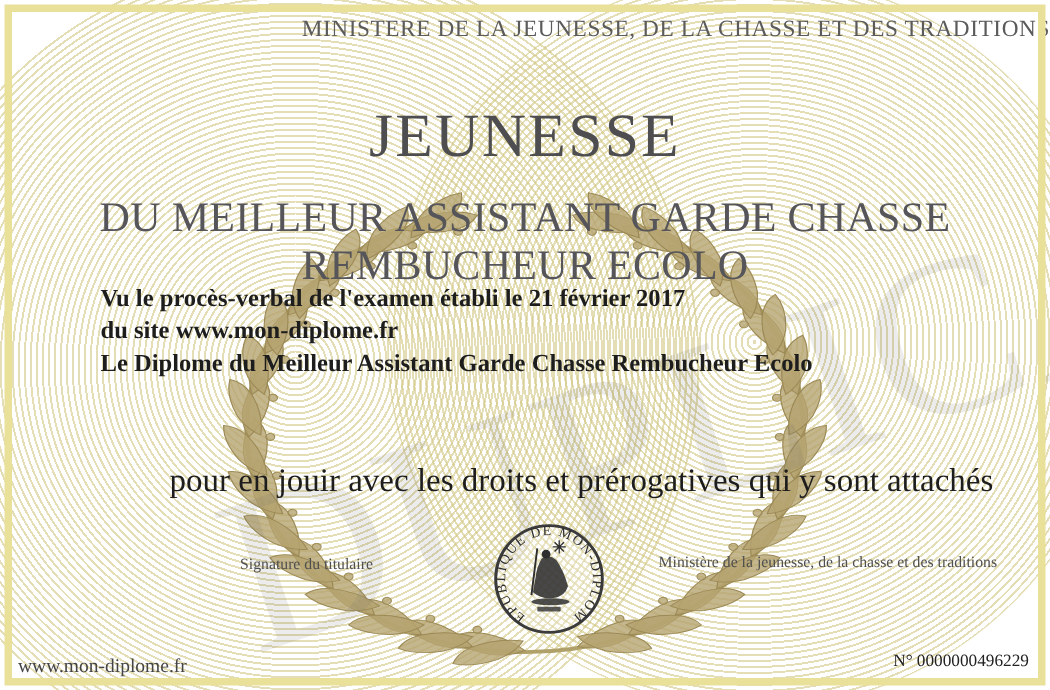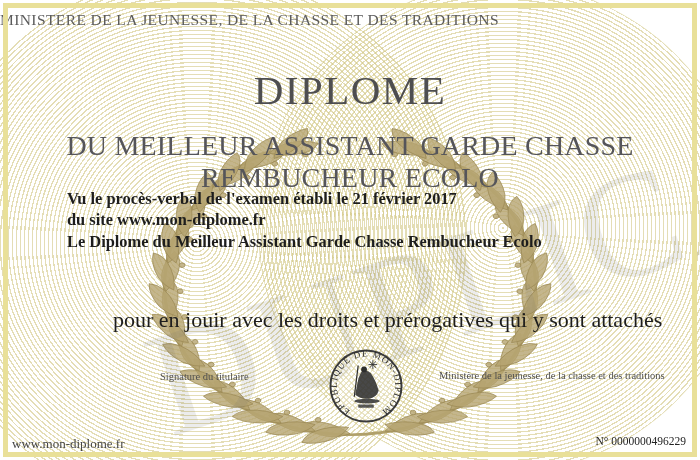--- a/index.html
+++ b/index.html
@@ -20,21 +20,21 @@
   }
   .rosette.left {left:-73px; top:-27px; width:540px; height:540px;}
   .rosette.right{left:258px; top:-17px; width:490px; height:490px;}
   .wreath{left:138px; top:116px; z-index:1;}
   .watermark{
     left:130px; top:318px; z-index:2; font-size:150px; line-height:1;
     color:rgba(110,110,110,0.13); letter-spacing:2px; white-space:nowrap;
     transform:rotate(-19deg); transform-origin:0 0; font-family:"Liberation Serif",serif;
   }
   .txt{z-index:3; color:#1f1f1f;}
-  .ministry-header{left:0; top:11px; width:100%; text-align:left;
+  .ministry-header{left:0; top:11px; width:100%; text-align:right;
     font-size:15.5px; letter-spacing:0.4px; color:#5b5b5b;}
   .title{left:0; top:66px; width:100%; text-align:center;
     font-size:41px; letter-spacing:1.5px; color:#4e4e50;}
   .subtitle{left:0; top:130px; width:100%; text-align:center;
     font-size:28px; letter-spacing:0.2px; color:#55555a;}
   .body-block{left:67px; top:188px; font-size:16.4px; line-height:21.4px; color:#1d1d1d;font-weight:bold;}
   .rights{left:113px; top:307px; font-size:22px; color:#1d1d1d;}
   .small-label{font-size:10.5px; color:#4f4f4f;}
   .sig-label{left:160px; top:371px;}
   .ministry-label{left:407px; top:370px;margin-left:32px;}
@@ -96,21 +96,21 @@
       <use href="#lpR" transform="rotate(-154,160,160)"></use>
     </g>
   </svg>
 
   <div class="abs watermark">DUPLICATA</div>
 
   <div class="abs frame"></div>
 
   <div class="abs txt ministry-header">MINISTERE DE LA JEUNESSE, DE LA CHASSE ET DES TRADITIONS</div>
 
-  <div class="abs txt title">DIPLOME</div>
+  <div class="abs txt title">JEUNESSE</div>
 
   <div class="abs txt subtitle">DU MEILLEUR ASSISTANT GARDE CHASSE REMBUCHEUR ECOLO</div>
 
   <div class="abs txt body-block">
     <div>Vu le procès-verbal de l'examen établi le 21 février 2017</div>
     <div>du site www.mon-diplome.fr</div>
     <div>Le Diplome du Meilleur Assistant Garde Chasse Rembucheur Ecolo</div>
   </div>
 
   <div class="abs txt rights">pour en jouir avec les droits et prérogatives qui y sont attachés</div>

